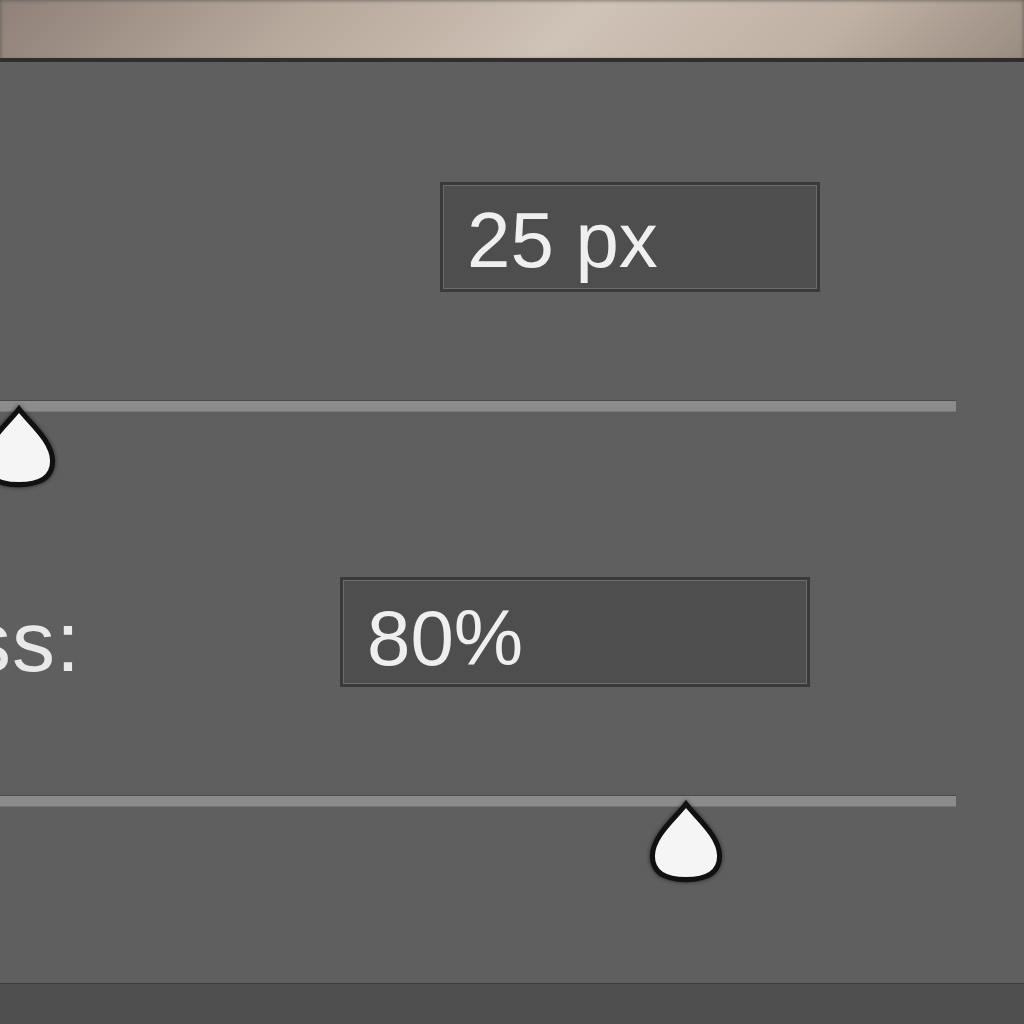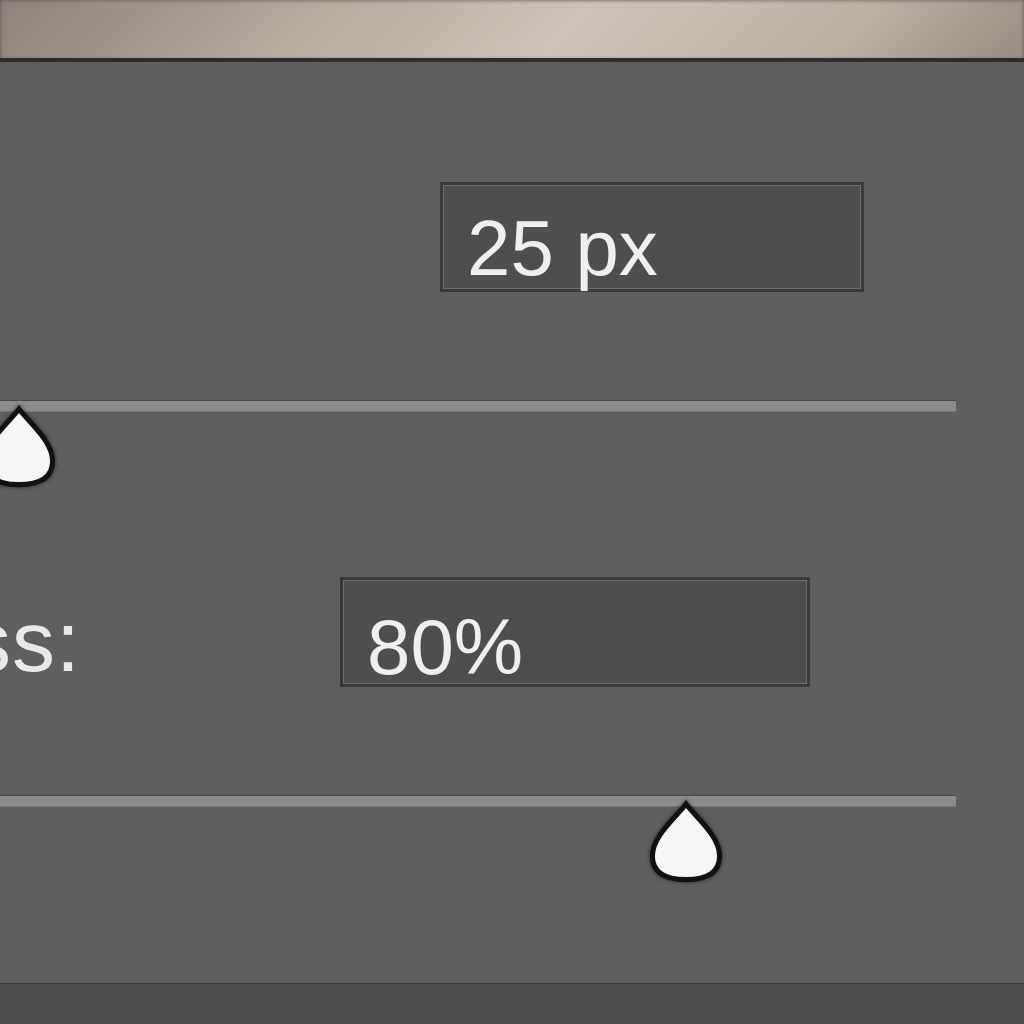--- a/index.html
+++ b/index.html
@@ -51,29 +51,29 @@
     bottom: 0;
     height: 40px;
     background: #4e4e4e;
     border-top: 1px solid #3d3d3d;
   }
 
   .size-input {
     position: absolute;
     left: 440px;
     top: 120px;
-    width: 424px;
+    width: 380px;
     height: 110px;
     background: #4e4e4e;
     border: 3px solid #3a3a3a;
     box-shadow: inset 0 0 0 1px #6c6c6c;
     font-size: 78px;
     font-weight: 300;
     color: #efefef;
-    padding: 8px 24px;
+    padding: 0 24px;
     line-height: 110px;
     box-sizing: border-box;
   }
 
   .size-slider {
     position: absolute;
     left: -10px;
     right: 68px;
     top: 332px;
     height: 20px;
@@ -96,21 +96,21 @@
     left: 340px;
     top: 515px;
     width: 470px;
     height: 110px;
     background: #4e4e4e;
     border: 3px solid #3a3a3a;
     box-shadow: inset 0 0 0 1px #6c6c6c;
     font-size: 78px;
     font-weight: 300;
     color: #efefef;
-    padding: 12px 24px;
+    padding: 3px 24px;
     line-height: 110px;
     box-sizing: border-box;
   }
 
   .hardness-slider {
     position: absolute;
     left: -10px;
     right: 68px;
     top: 727px;
     height: 20px;

